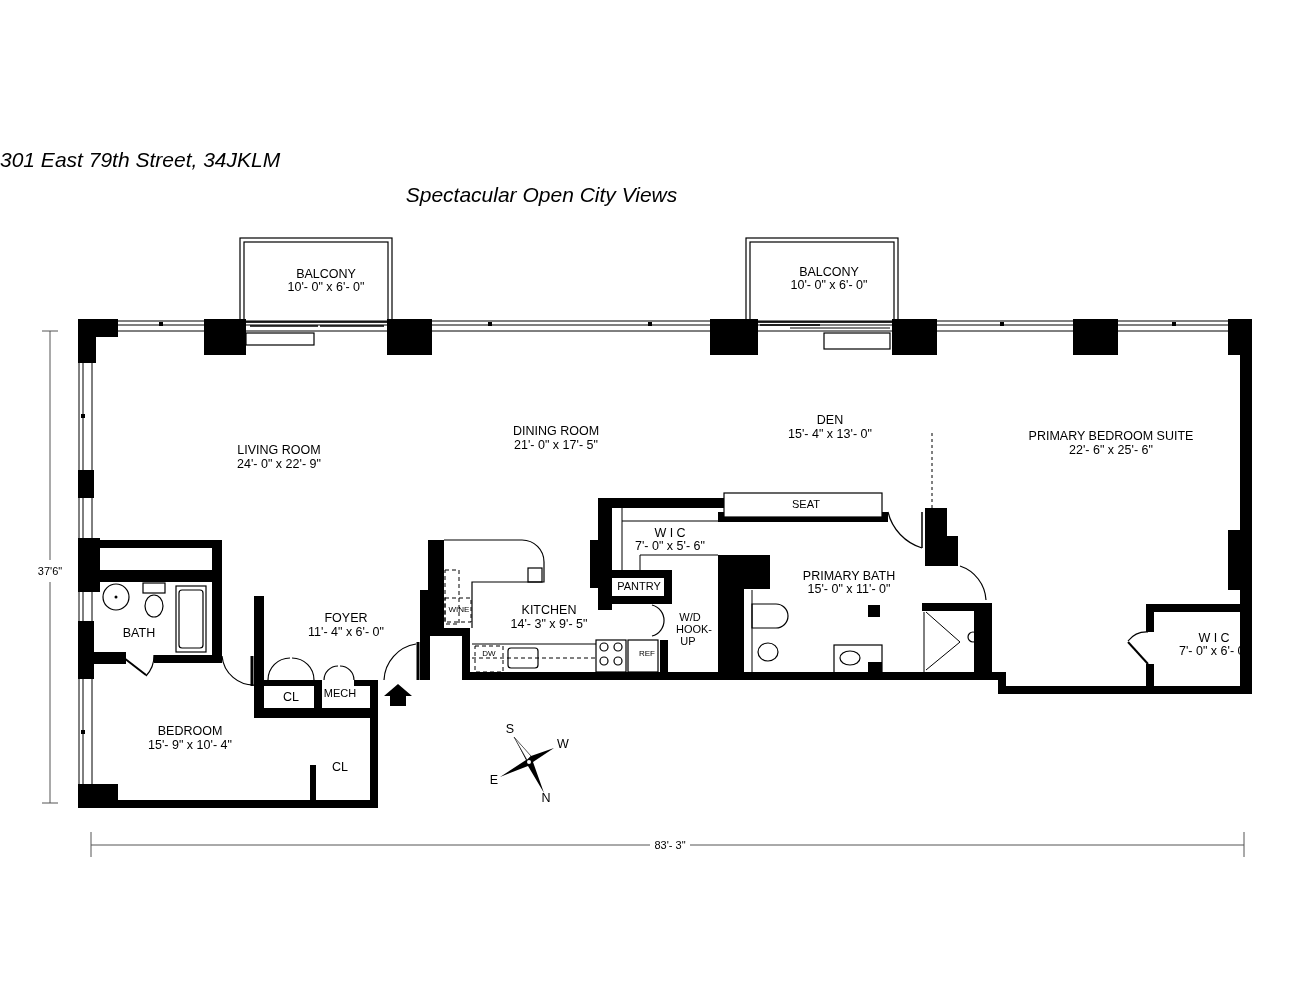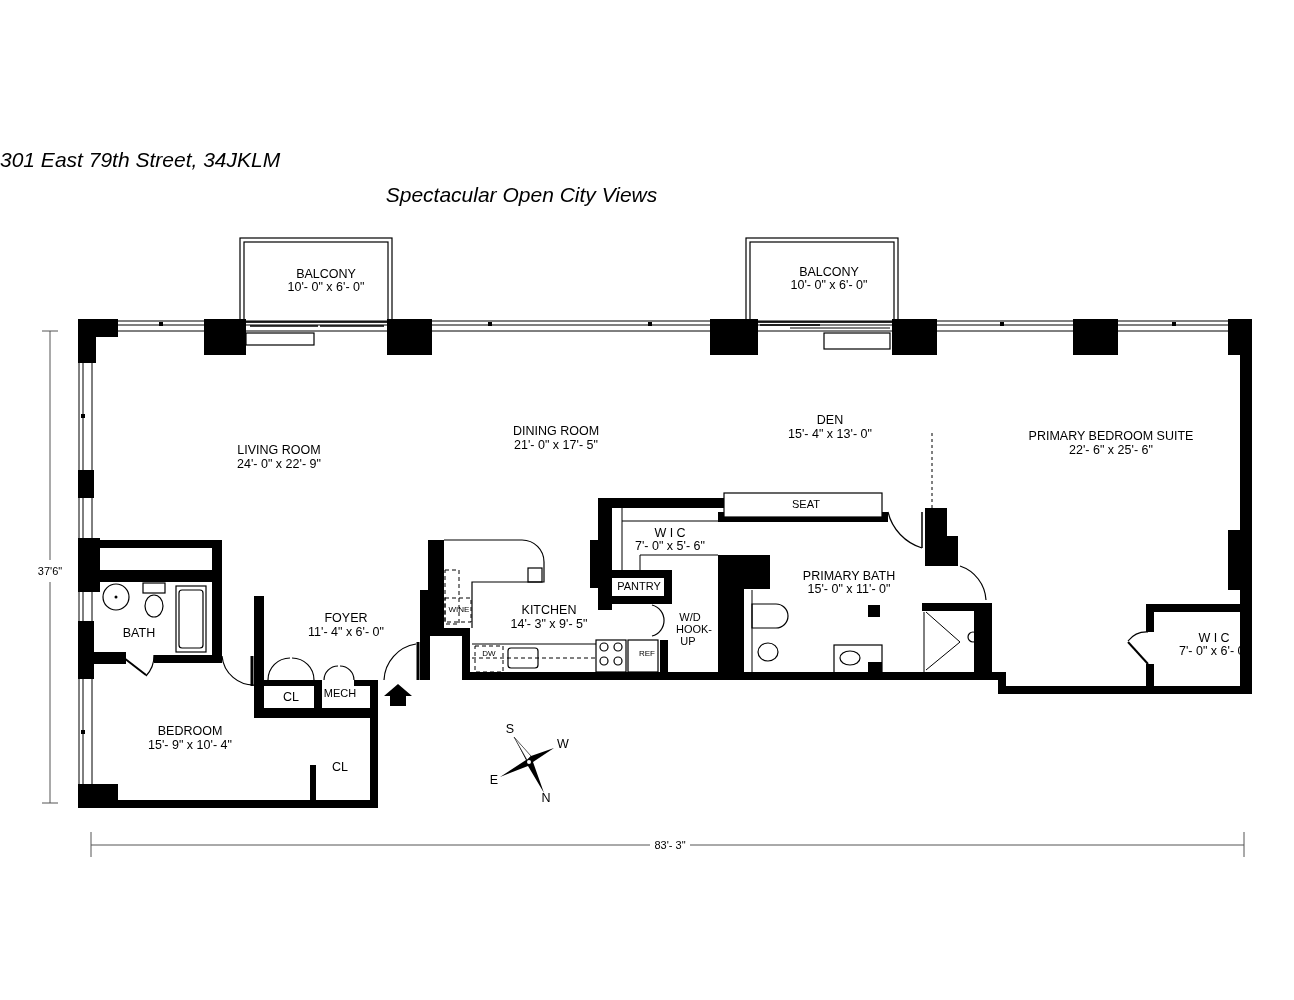--- a/index.html
+++ b/index.html
@@ -1,18 +1,18 @@
 <!DOCTYPE html>
 <html><head>
 <meta charset="utf-8">
 <style>
   html, body { margin: 0; padding: 0; background: #ffffff; }
   body { width: 1294px; height: 1000px; position: relative; overflow: hidden; font-family: "Liberation Sans", sans-serif; color: #000; }
   .title { position: absolute; left: 0; width: 1294px; top: 136px; text-align: left; font-size: 21px; font-style: italic; margin-top: 12px; }
-  .subtitle { position: absolute; left: 0; width: 1043px; top: 183px; text-align: center; font-size: 21px; font-style: italic; }
+  .subtitle { position: absolute; left: 0; width: 1043px; top: 183px; text-align: center; font-size: 21px; font-style: italic; padding-left: 20px; }
   svg { position: absolute; left: 0; top: 0; }
   .lbl { font-family: "Liberation Sans", sans-serif; font-size: 12.5px; fill: #000; text-anchor: middle; }
   .lbl-sm { font-family: "Liberation Sans", sans-serif; font-size: 11px; fill: #000; text-anchor: middle; }
   .lbl-xs { font-family: "Liberation Sans", sans-serif; font-size: 8px; fill: #000; text-anchor: middle; }
   .dim { font-family: "Liberation Sans", sans-serif; font-size: 11px; fill: #000; text-anchor: middle; }
   .wall { fill: #000; }
   .thin { fill: none; stroke: #000; stroke-width: 1.2; }
   .thin2 { fill: #fff; stroke: #000; stroke-width: 1.2; }
   .dash { fill: none; stroke: #000; stroke-width: 1; stroke-dasharray: 4 3; }
   .grey { fill: none; stroke: #555; stroke-width: 1; }

